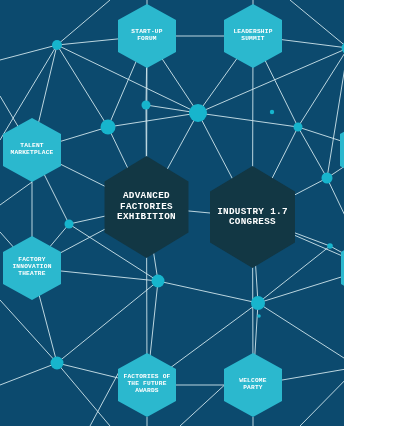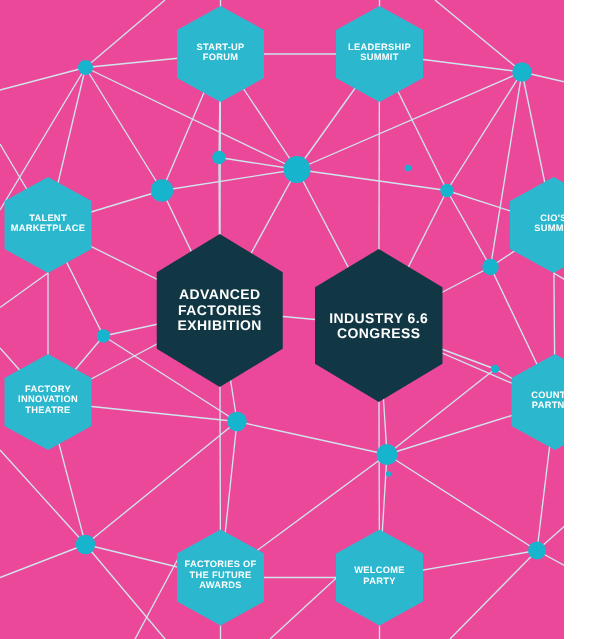--- a/index.html
+++ b/index.html
@@ -3,24 +3,25 @@
 <meta charset="utf-8">
 <title>Network Hexagon Diagram</title>
 <style>
   html,body{margin:0;padding:0;background:#ffffff;}
   body{
     font-family:"Liberation Sans","DejaVu Sans",sans-serif;
     -webkit-font-smoothing:antialiased;
   }
   #stage{
     position:relative;
-    width:376px;
+    width:344px;
     height:426px;
-    background:#ec4899;
+    background:#0c4a6e;
     overflow:hidden;
+    font-family:Liberation Mono, monospace;
   }
   #net{
     position:absolute;
     left:0; top:0;
     width:400px;
     height:426px;
   }
   .hex-label{
     position:absolute;
     left:0; right:0;
@@ -173,15 +174,15 @@
 THE FUTURE
 AWARDS</div>
     <div class="hex-label small-label" style="left: 3px; width: 58px; top: 257.35px;">FACTORY
 INNOVATION
 THEATRE</div>
     <div class="hex-label small-label" style="left: 3px; width: 58px; top: 142.9px;">TALENT
 MARKETPLACE</div>
     <div class="hex-label big-label" style="left: 104.5px; width: 84px; top: 191.25px;">ADVANCED
 FACTORIES
 EXHIBITION</div>
-    <div class="hex-label big-label" style="left: 210px; width: 85px; top: 206.5px;">INDUSTRY 6.6
+    <div class="hex-label big-label" style="left: 210px; width: 85px; top: 206.5px;">INDUSTRY 1.7
 CONGRESS</div>
   </div>
 
 </body></html>

